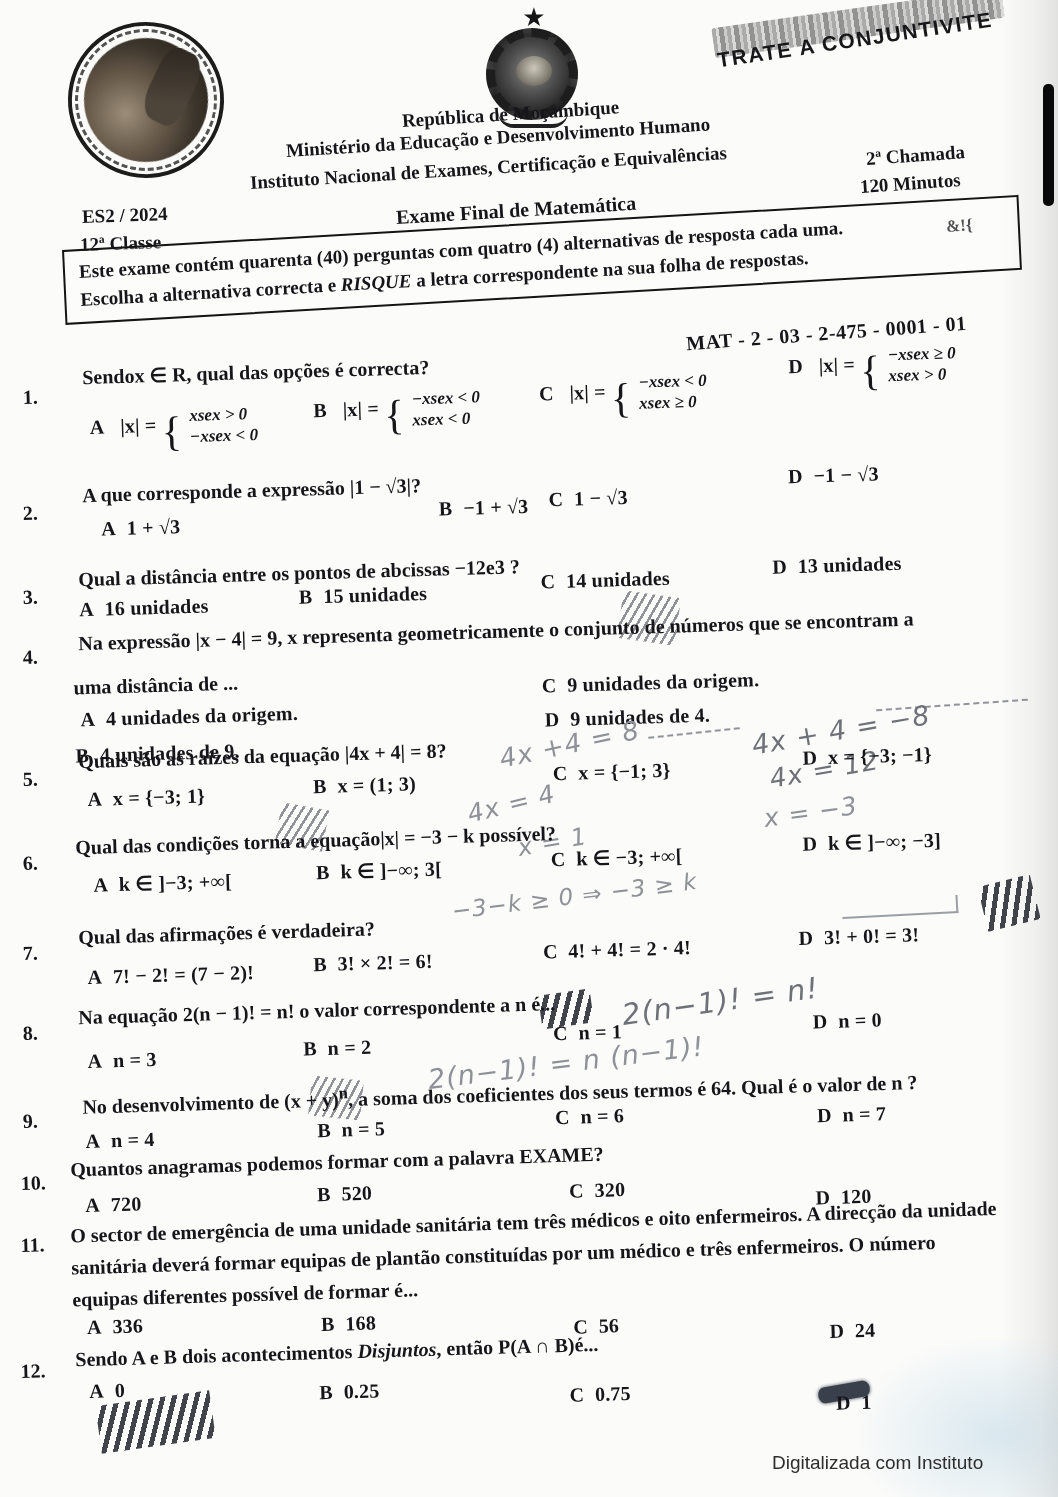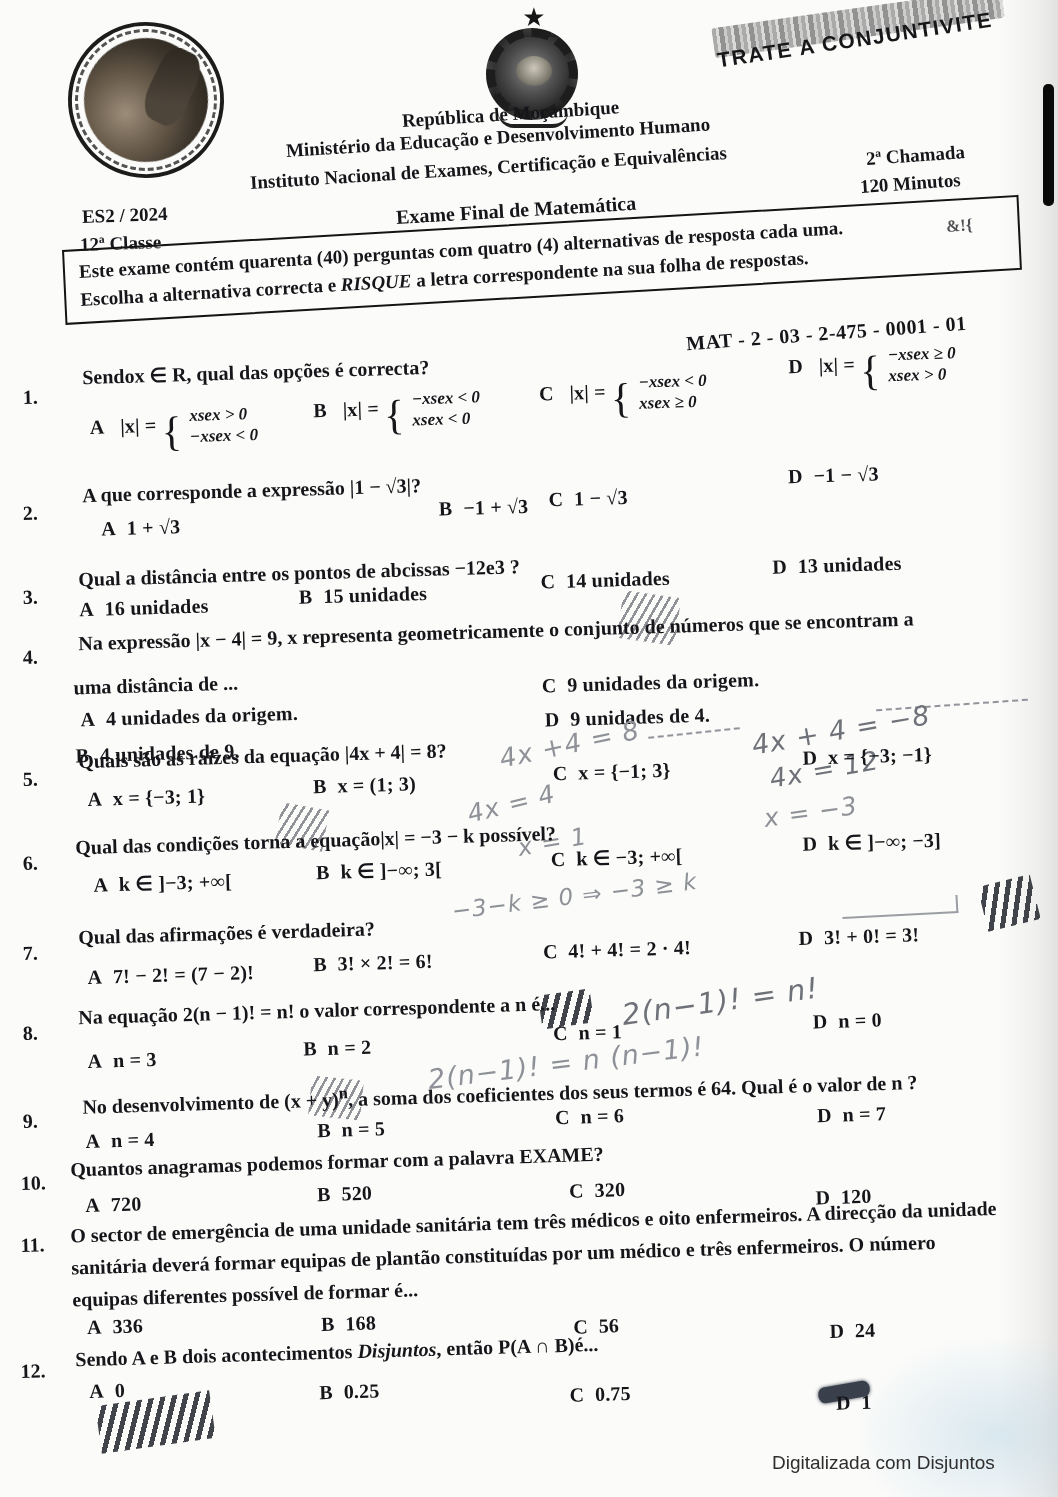--- a/index.html
+++ b/index.html
@@ -265,15 +265,15 @@
   <div class="q" style="left:20px;top:1350px;">
     <span class="qnum" style="left:0;top:10px;">12.</span>
     <span class="qtext" style="left:55px;top:0;"><span>Sendo A e B dois acontecimentos </span><span class="em">Disjuntos</span><span>, então P(A ∩ B)é...</span></span>
     <span class="opt" style="left:68px;top:32px;"><span class="letter">A</span><span class="val">0</span></span>
     <span class="opt" style="left:298px;top:40px;"><span class="letter">B</span><span class="val">0.25</span></span>
     <span class="opt" style="left:548px;top:50px;"><span class="letter">C</span><span class="val">0.75</span></span>
     <span class="opt" style="left:814px;top:66px;"><span class="letter">D</span><span class="val">1</span></span>
   </div>
   <div class="hatch dark" style="left:98px;top:1398px;width:115px;height:48px;transform:rotate(-8deg);"></div>
 
-  <div class="pr camscanner">Digitalizada com Disjuntos</div>
+  <div class="pr camscanner">Digitalizada com Instituto</div>
 
 </div>
 
 </body></html>

